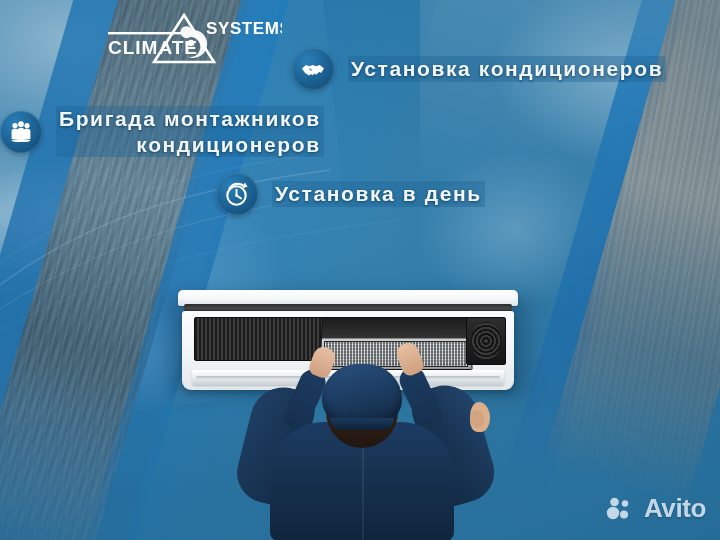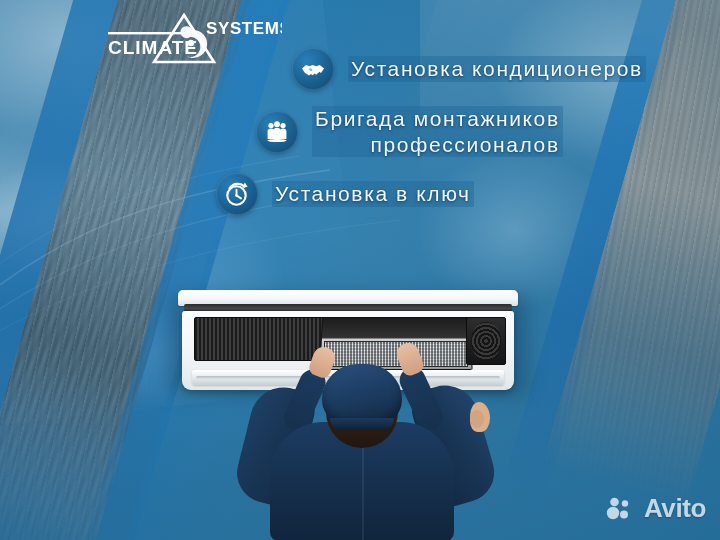--- a/index.html
+++ b/index.html
@@ -89,28 +89,28 @@
   .logo svg{display:block;}
 
   
   .features{position:absolute;left:0;top:48px;width:720px;}
   .feat{display:flex;align-items:center;gap:14px;margin-bottom:16px;}
   .feat-icon{flex:0 0 auto;width:42px;height:42px;border-radius:50%;
     background:radial-gradient(circle at 35% 30%,#2a7fb8,#14527f 78%);
     box-shadow:0 0 0 1px rgba(255,255,255,.10) inset, 0 2px 5px rgba(0,0,0,.25);
     display:flex;align-items:center;justify-content:center;}
   .feat-icon svg{display:block;}
-  .feat-text{color:#f2f7fb;font-size:21px;font-weight:normal;letter-spacing:1.6px;
+  .feat-text{color:#f2f7fb;font-size:21px;font-weight:bold;letter-spacing:1.6px;
     line-height:1.22;text-shadow:0 1px 3px rgba(8,45,72,.75);}
   .feat-text span{display:block;white-space:nowrap;}
   .feat-text span.hl{background:rgba(31,101,150,.40);
     padding:0 3px;border-radius:1px;}
   .f1{padding-left:292px;}
   .f1 .feat-text{text-align:right;}
-  .f2{padding-left:256px;}
+  .f2{}
   .f2 .feat-text{text-align:right;}
   .f3{padding-left:216px;}
   .f3 .feat-text{text-align:right;}
 
   
   .ac{position:absolute;left:178px;top:290px;width:340px;height:100px;}
   .ac-shadow{position:absolute;left:168px;top:294px;width:360px;height:102px;
     border-radius:8px;background:rgba(10,45,72,.30);filter:blur(9px);}
   .ac-top{position:absolute;left:0;top:0;width:340px;height:16px;
     border-radius:5px 5px 2px 2px;
@@ -257,36 +257,36 @@
             <circle cx="13" cy="5.2" r="2.9"></circle>
             <circle cx="19" cy="6.5" r="2.6"></circle>
           <path d="M3.6 20V12.2c0-1.6 1.4-2.6 3.4-2.6s3.4 1 3.4 2.6V20H3.6z"></path>
           <path d="M9.4 20.4V11.6c0-1.8 1.6-2.9 3.6-2.9s3.6 1.1 3.6 2.9v8.8H9.4z"></path>
           <path d="M15.6 20V12.2c0-1.6 1.4-2.6 3.4-2.6s3.4 1 3.4 2.6V20h-6.8z"></path>
           <ellipse cx="13" cy="21.6" rx="9.6" ry="1.5"></ellipse>
         </svg>
       </div>
       <div class="feat-text">
         <span class="hl">Бригада монтажников</span>
-        <span class="hl">профессионалов</span>
+        <span class="hl">кондиционеров</span>
       </div>
     </div>
 
     <div class="feat f3">
       <div class="feat-icon">
         <svg width="28" height="28" viewBox="0 0 28 28">
           <circle cx="13.5" cy="15.5" r="9.2" fill="none" stroke="#ffffff" stroke-width="2.1"></circle>
           <circle cx="13.5" cy="15.5" r="1.3" fill="#ffffff"></circle>
           <path d="M13.5 15.5 L13.5 9.8 M13.5 15.5 L18 18.4" stroke="#ffffff" stroke-width="1.9" stroke-linecap="round"></path>
           <path d="M6.5 8.6 A9.5 9.5 0 0 1 21.5 6.6" fill="none" stroke="#ffffff" stroke-width="2.2" stroke-linecap="round"></path>
           <path d="M21.8 2.6 L24.6 6.8 L19.6 7.4 Z" fill="#ffffff"></path>
         </svg>
       </div>
       <div class="feat-text">
-        <span class="hl">Установка в ключ</span>
+        <span class="hl">Установка в день</span>
       </div>
     </div>
 
   </div>
 
   <div class="ac-shadow"></div>
   <div class="ac">
     <div class="ac-top"></div>
     <div class="ac-lip"></div>
     <div class="ac-body">

